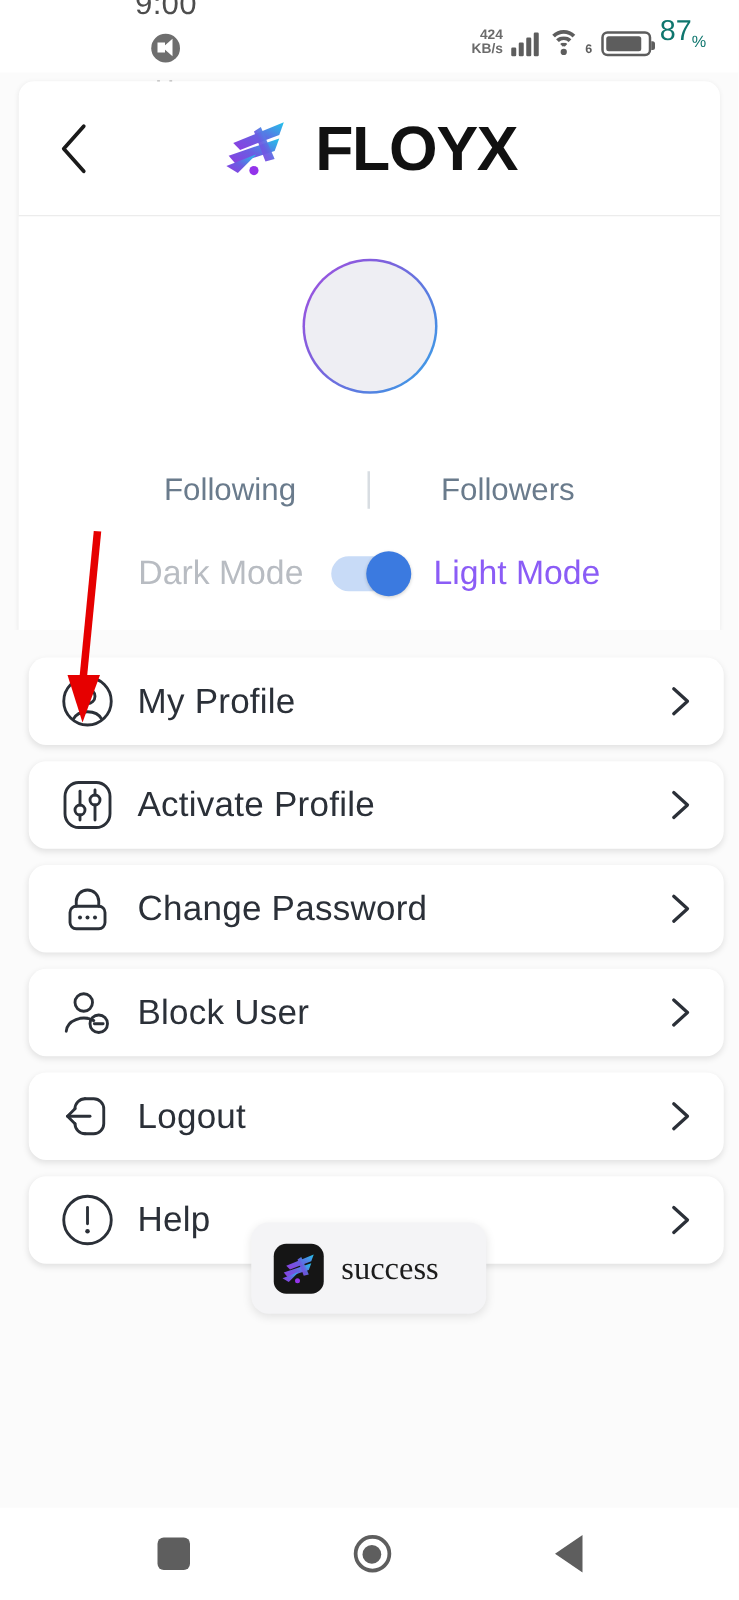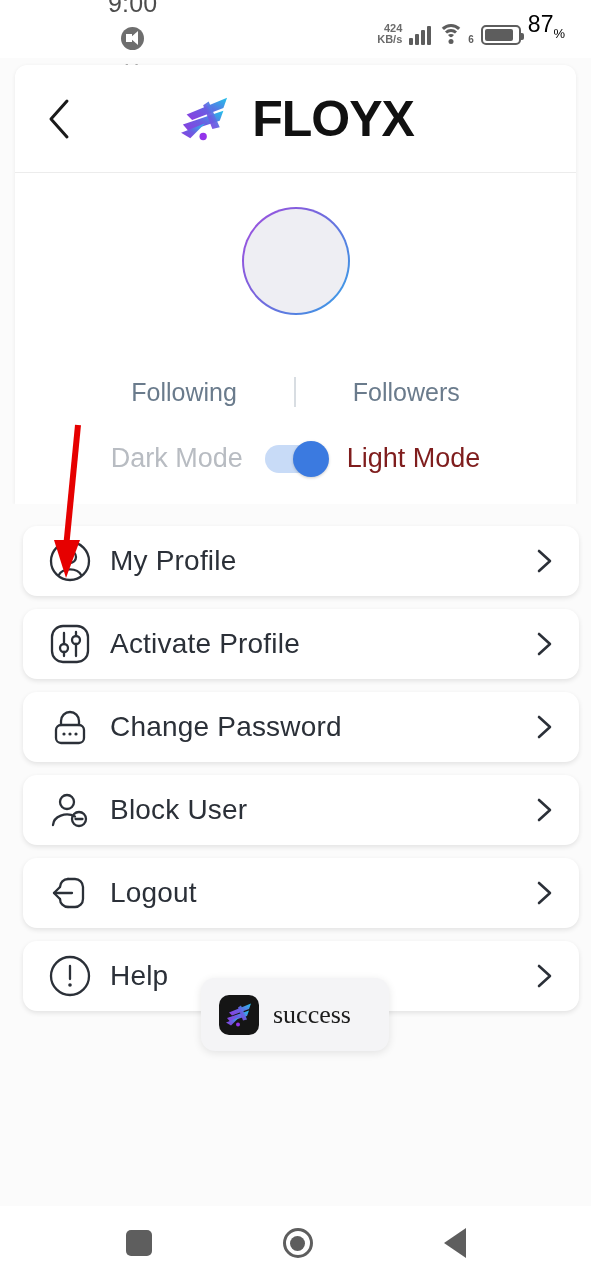--- a/index.html
+++ b/index.html
@@ -63,21 +63,21 @@
   .wifi-6 { font-size: 10px; color: #5d5d5d; align-self: flex-end; margin-left: -3px; font-weight: 700; }
   .batt {
     width: 40px; height: 20px; border: 2px solid #5d5d5d; border-radius: 5px;
     position: relative; padding: 2px;
   }
   .batt::after {
     content: ""; position: absolute; right: -5px; top: 6px;
     width: 3px; height: 7px; background: #5d5d5d; border-radius: 0 2px 2px 0;
   }
   .batt i { display: block; height: 100%; width: 87%; background: #5d5d5d; border-radius: 2px; }
-  .sb-pct { font-size: 23px; color: #000000; line-height: 23px; }
+  .sb-pct { font-size: 23px; color: #0f766e; line-height: 23px; }
   .sb-pct sub { font-size: 13px; }
 
   
   .header-card {
     margin: 7px 15px 0 15px;
     background: #ffffff;
     border-radius: 12px 12px 0 0;
     box-shadow: 0 1px 4px rgba(0,0,0,.07);
   }
   .header-bar {
@@ -121,21 +121,21 @@
   .follow-row {
     display: flex; align-items: center; justify-content: center;
     gap: 17px; margin-bottom: 36px;
   }
   .follow-link {
     font-size: 25px; color: #6a7b8c; padding: 0 40px; cursor: pointer;
   }
   .follow-div { width: 2px; height: 30px; background: #d8dde2; }
   .mode-row { display: flex; align-items: center; justify-content: center; gap: 22px; }
   .mode-label { font-size: 27px; color: #b8bcc2; }
-  .mode-label.active { color: #7f1d1d; font-weight: 500; }
+  .mode-label.active { color: #8b5cf6; font-weight: 500; }
   .toggle {
     width: 60px; height: 28px; border-radius: 16px; background: #c8dbf7;
     position: relative; cursor: pointer;
   }
   .toggle .knob {
     position: absolute; right: -4px; top: 50%; transform: translateY(-50%);
     width: 36px; height: 36px; border-radius: 50%; background: #3b7ae0;
     box-shadow: 0 1px 3px rgba(0,0,0,.2);
   }
 

